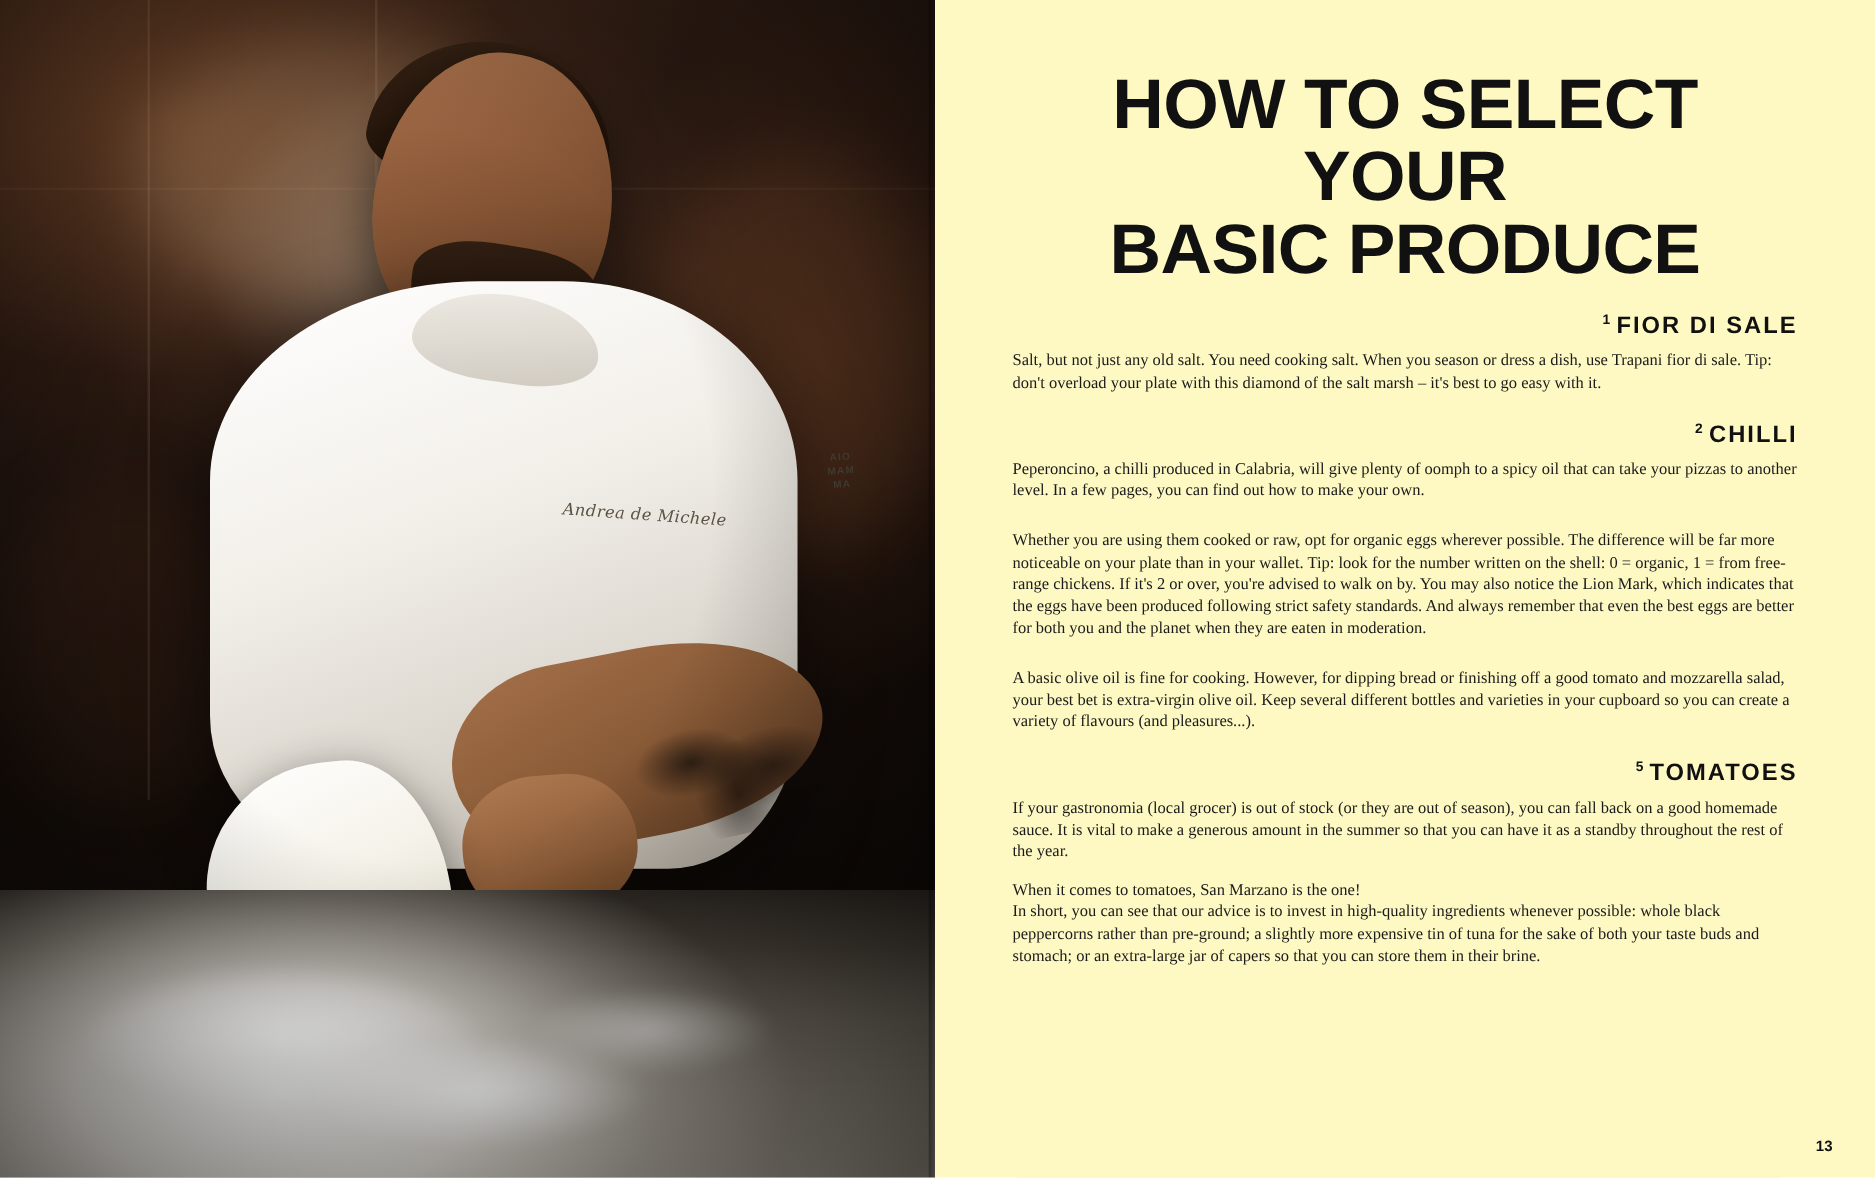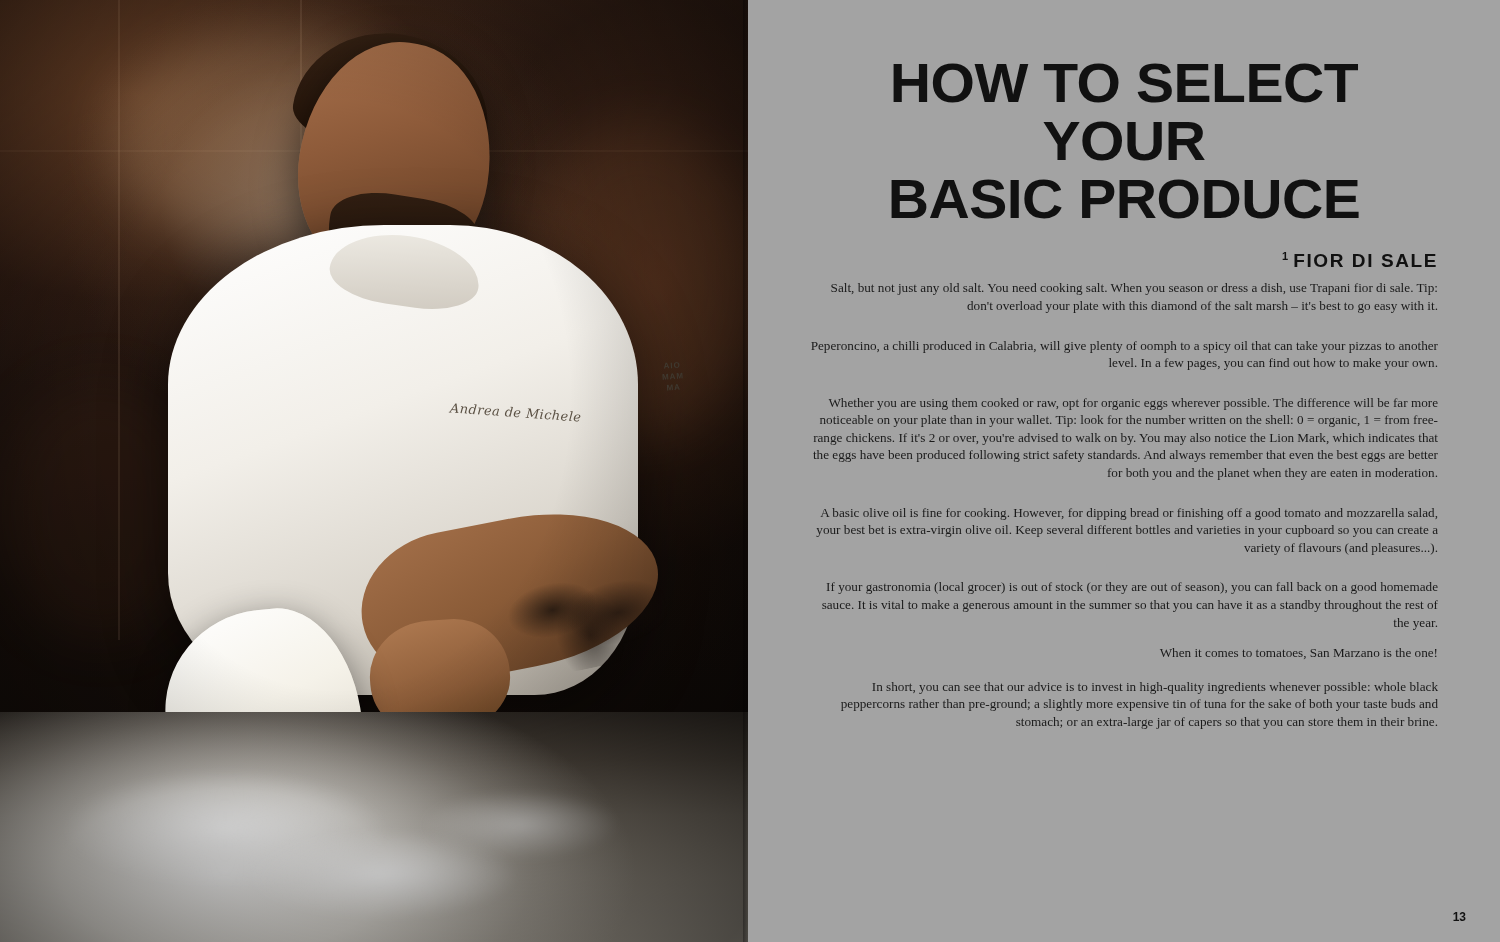--- a/index.html
+++ b/index.html
@@ -181,21 +181,21 @@
     right: 0; top: 0; bottom: 0;
     width: 5px;
     background: linear-gradient(90deg, rgba(0,0,0,.35), rgba(0,0,0,0));
   }
 
   
   .text-page {
     position: relative;
     flex: 1 1 auto;
     height: 942px;
-    background: #a3a3a3;
+    background: #fef9c3;
     padding: 40px 62px 0 62px;
     box-sizing: border-box;
   }
   .title {
     font-family: "Liberation Sans", sans-serif;
     font-weight: bold;
     font-size: 56px;
     line-height: 58px;
     letter-spacing: -0.5px;
     text-align: center;
@@ -218,29 +218,29 @@
     margin-bottom: 7px;
   }
   .section-heading .num {
     font-size: 11px;
     vertical-align: super;
     font-weight: bold;
     letter-spacing: 0;
     margin-right: 5px;
   }
   .body {
-    text-align: right;
+    text-align: left;
     font-family: "Liberation Serif", serif;
     font-size: 13.2px;
     line-height: 17.6px;
     color: #1a1a1a;
   }
   .body p { margin: 0 0 0 0; }
   .body p + p { margin-top: 13px; }
-  .closing { margin-top: 16px; }
+  .closing { }
   .page-number {
     position: absolute;
     right: 34px;
     bottom: 18px;
     font-family: "Liberation Sans", sans-serif;
     font-size: 12px;
     font-weight: bold;
     color: #111111;
     margin-left: 36px;
   }
@@ -296,38 +296,44 @@
     <div class="section">
       <div class="section-heading">
         <span class="num">1</span><span>FIOR DI SALE</span>
       </div>
       <div class="body">
         <p>Salt, but not just any old salt. You need cooking salt. When you season or dress a dish, use Trapani fior di sale. Tip: don't overload your plate with this diamond of the salt marsh – it's best to go easy with it.</p>
       </div>
     </div>
 
     <div class="section">
+      <div class="section-heading">
+        <span class="num">2</span><span>CHILLI</span>
+      </div>
       <div class="body">
         <p>Peperoncino, a chilli produced in Calabria, will give plenty of oomph to a spicy oil that can take your pizzas to another level. In a few pages, you can find out how to make your own.</p>
       </div>
     </div>
 
     <div class="section">
       <div class="body">
         <p>Whether you are using them cooked or raw, opt for organic eggs wherever possible. The difference will be far more noticeable on your plate than in your wallet. Tip: look for the number written on the shell: 0 = organic, 1 = from free-range chickens. If it's 2 or over, you're advised to walk on by. You may also notice the Lion Mark, which indicates that the eggs have been produced following strict safety standards. And always remember that even the best eggs are better for both you and the planet when they are eaten in moderation.</p>
       </div>
     </div>
 
     <div class="section">
       <div class="body">
         <p>A basic olive oil is fine for cooking. However, for dipping bread or finishing off a good tomato and mozzarella salad, your best bet is extra-virgin olive oil. Keep several different bottles and varieties in your cupboard so you can create a variety of flavours (and pleasures...).</p>
       </div>
     </div>
 
     <div class="section">
+      <div class="section-heading">
+        <span class="num">5</span><span>TOMATOES</span>
+      </div>
       <div class="body">
         <p>If your gastronomia (local grocer) is out of stock (or they are out of season), you can fall back on a good homemade sauce. It is vital to make a generous amount in the summer so that you can have it as a standby throughout the rest of the year.</p>
         <p>When it comes to tomatoes, San Marzano is the one!</p>
       </div>
     </div>
 
     <div class="body closing">
       <p>In short, you can see that our advice is to invest in high-quality ingredients whenever possible: whole black peppercorns rather than pre-ground; a slightly more expensive tin of tuna for the sake of both your taste buds and stomach; or an extra-large jar of capers so that you can store them in their brine.</p>
     </div>
 

